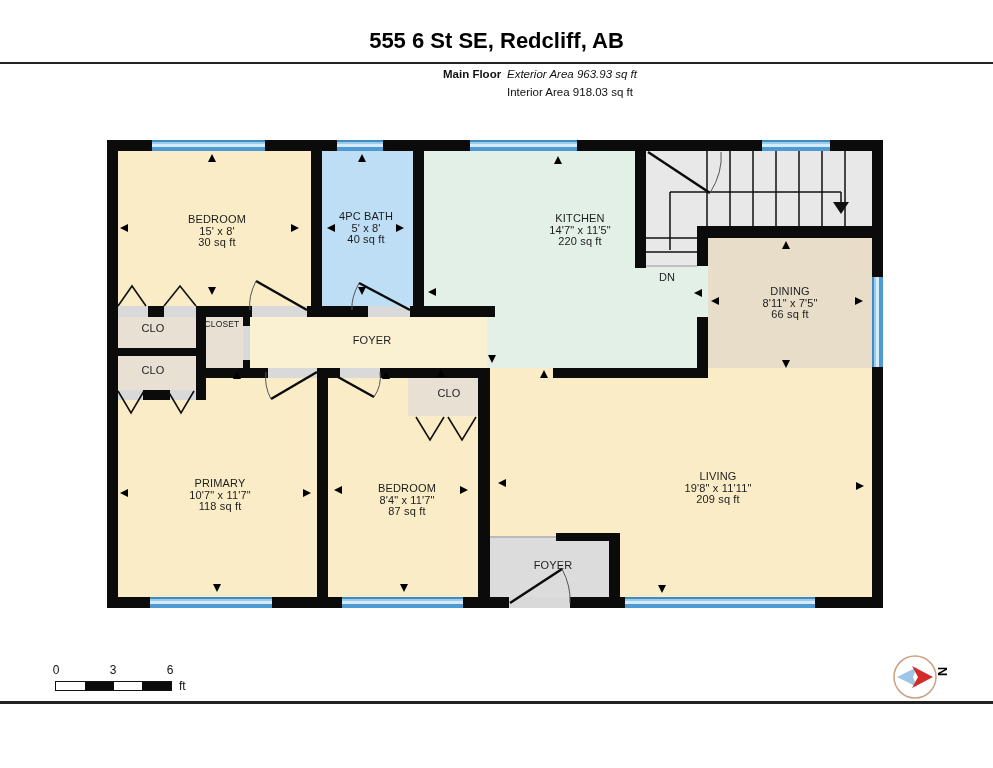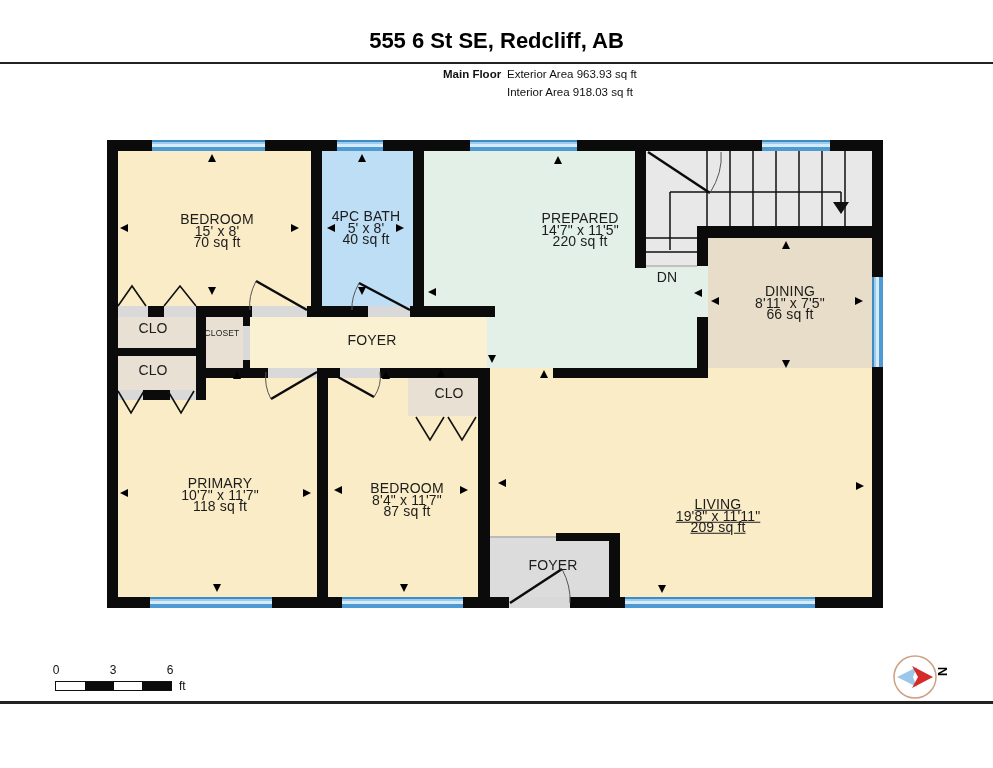--- a/index.html
+++ b/index.html
@@ -7,21 +7,21 @@
         font-family:"Liberation Sans", sans-serif;color:#111;}
   .abs{position:absolute;}
   .wall{position:absolute;background:#0b0b0b;}
   .fill{position:absolute;}
   .gap{position:absolute;background:#d9d9d9;}
   .win-h{position:absolute;height:11px;
          background:linear-gradient(#3d8cc4 0 2px,#9ccbec 2px 4px,#d6ebf9 4px 7px,#4e9bd4 7px 11px);}
   .win-v{position:absolute;width:11px;
          background:linear-gradient(90deg,#3d8cc4 0 2px,#9ccbec 2px 4px,#d6ebf9 4px 7px,#4e9bd4 7px 11px);}
   .lbl{position:absolute;transform:translate(-50%,-50%);text-align:center;
-       font-size:14px;line-height:11.5px;color:#1c1c1c;letter-spacing:.15px;white-space:nowrap;}
+       font-size:11px;line-height:11.5px;color:#1c1c1c;letter-spacing:.15px;white-space:nowrap;}
   .lbl.small{font-size:8.5px;}
   .aU,.aD,.aL,.aR{position:absolute;width:0;height:0;}
   .aU{border-left:4.5px solid transparent;border-right:4.5px solid transparent;border-bottom:8px solid #000;}
   .aD{border-left:4.5px solid transparent;border-right:4.5px solid transparent;border-top:8px solid #000;}
   .aL{border-top:4.5px solid transparent;border-bottom:4.5px solid transparent;border-right:8px solid #000;}
   .aR{border-top:4.5px solid transparent;border-bottom:4.5px solid transparent;border-left:8px solid #000;}
   .overlay{position:absolute;left:0;top:0;pointer-events:none;}
   .title{position:absolute;left:0;top:28px;width:100%;text-align:center;
          font-size:22px;font-weight:bold;color:#000;}
   .hrule{position:absolute;background:#222;}
@@ -34,21 +34,21 @@
   .north{position:absolute;font-size:13px;font-weight:bold;transform:rotate(90deg);color:#000;}
 </style>
 </head>
 <body>
 
 <div class="page">
 
   <div class="title">555 6 St SE, Redcliff, AB</div>
   <div class="hrule" style="left:0;top:62px;width:993px;height:2px;"></div>
   <div class="subhead" style="left:443px;top:68px;font-weight:bold;">Main Floor</div>
-  <div class="subhead" style="left:507px;top:68px;">Exterior Area 963.93 sq ft</div>
+  <div class="subhead" style="left:507px;top:68px;font-style:italic;">Exterior Area 963.93 sq ft</div>
   <div class="subhead" style="left:507px;top:86px;">Interior Area 918.03 sq ft</div>
 
   <div class="fill" style="left:418px;top:145px;width:290px;height:228px;background:#E2F0E8;"></div>
   <div class="fill" style="left:196px;top:306px;width:291px;height:67px;background:#FAF0D2;"></div>
   <div class="fill" style="left:640px;top:145px;width:238px;height:88px;background:#E8E8E8;"></div>
   <div class="fill" style="left:640px;top:233px;width:63px;height:35px;background:#E8E8E8;"></div>
   <div class="fill" style="left:703px;top:233px;width:175px;height:140px;background:#E8DDC8;"></div>
   <div class="fill" style="left:112px;top:145px;width:205px;height:170px;background:#FAECC6;"></div>
   <div class="fill" style="left:317px;top:145px;width:101px;height:170px;background:#BDDEF5;"></div>
   <div class="fill" style="left:484px;top:368px;width:394px;height:233px;background:#FAECC6;"></div>
@@ -166,54 +166,54 @@
   <div class="aR" style="left:460px;top:486px;"></div>
   <div class="aD" style="left:400px;top:584px;"></div>
   <div class="aU" style="left:382px;top:371px;"></div>
   <div class="aL" style="left:498px;top:479px;"></div>
   <div class="aR" style="left:856px;top:482px;"></div>
   <div class="aD" style="left:658px;top:585px;"></div>
 
   <div class="lbl" style="left:217px;top:231px;">
     <div>BEDROOM</div>
     <div>15' x 8'</div>
-    <div>70 sq ft</div>
+    <div>30 sq ft</div>
   </div>
   <div class="lbl" style="left:366px;top:228px;">
     <div>4PC BATH</div>
     <div>5' x 8'</div>
     <div>40 sq ft</div>
   </div>
   <div class="lbl" style="left:580px;top:230px;">
-    <div>PREPARED</div>
+    <div>KITCHEN</div>
     <div>14'7" x 11'5"</div>
     <div>220 sq ft</div>
   </div>
   <div class="lbl" style="left:790px;top:303px;">
     <div>DINING</div>
     <div>8'11" x 7'5"</div>
     <div>66 sq ft</div>
   </div>
   <div class="lbl" style="left:220px;top:495px;">
     <div>PRIMARY</div>
     <div>10'7" x 11'7"</div>
     <div>118 sq ft</div>
   </div>
   <div class="lbl" style="left:407px;top:500px;">
     <div>BEDROOM</div>
     <div>8'4" x 11'7"</div>
     <div>87 sq ft</div>
   </div>
-  <div class="lbl" style="left:718px;top:516px;text-decoration:underline;">
+  <div class="lbl" style="left:718px;top:488px;">
     <div>LIVING</div>
     <div>19'8" x 11'11"</div>
     <div>209 sq ft</div>
   </div>
   <div class="lbl" style="left:372px;top:341px;">FOYER</div>
-  <div class="lbl small" style="left:222px;top:334px;">CLOSET</div>
+  <div class="lbl small" style="left:222px;top:325px;">CLOSET</div>
   <div class="lbl" style="left:153px;top:329px;">CLO</div>
   <div class="lbl" style="left:153px;top:371px;">CLO</div>
   <div class="lbl" style="left:449px;top:394px;">CLO</div>
   <div class="lbl" style="left:553px;top:566px;">FOYER</div>
   <div class="lbl" style="left:667px;top:278px;">DN</div>
 
   <div class="sb-num" style="left:56px;">0</div>
   <div class="sb-num" style="left:113px;">3</div>
   <div class="sb-num" style="left:170px;">6</div>
   <div class="scalebar">

